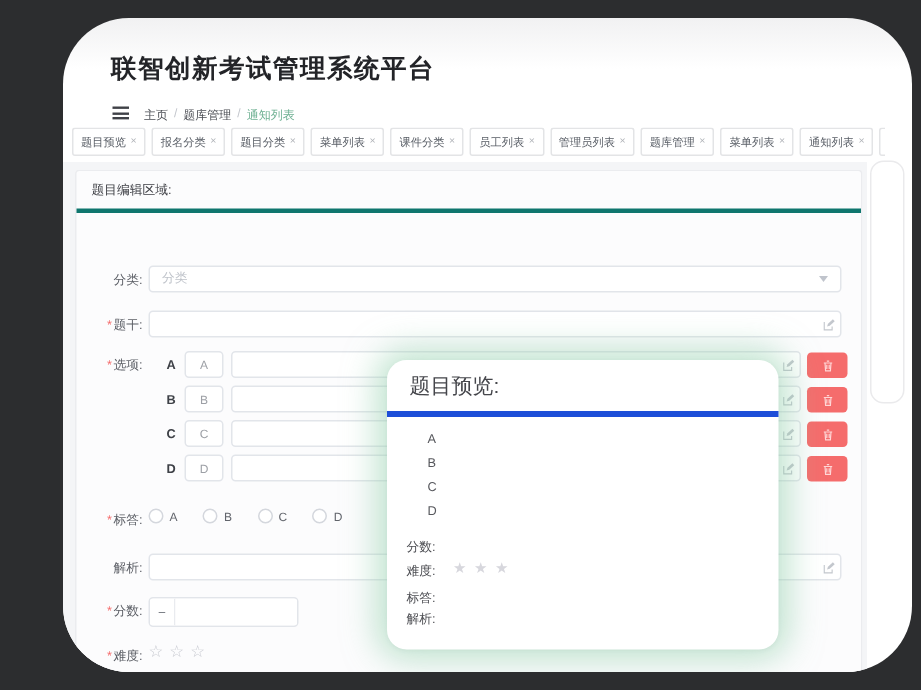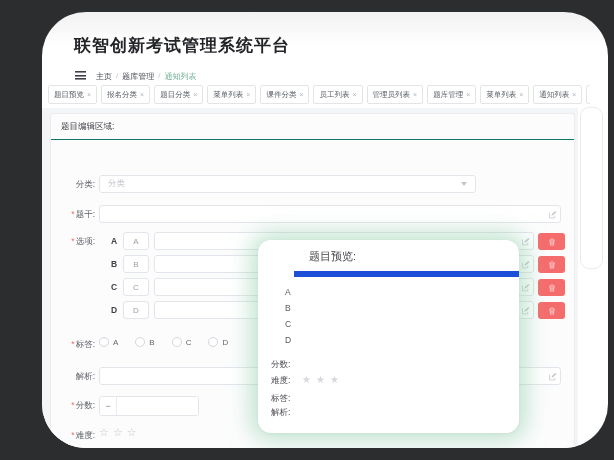--- a/index.html
+++ b/index.html
@@ -24,21 +24,21 @@
        background:#fff;border:1px solid #e3e4e6;border-radius:2px;font-size:7.5px;color:#595e66;white-space:nowrap;}
   .tab-close{font-size:7px;color:#b2b5ba;line-height:1;}
   
   .page{position:absolute;left:0;top:96px;width:536px;bottom:0;background:#f4f5f7;}
   .scroll-strip{position:absolute;left:538px;top:95px;width:21px;height:160px;background:#fff;
                 border:1px solid #eaeaec;border-radius:9px;}
   
   .panel{position:absolute;left:8px;top:101px;width:523px;height:335px;background:#fcfcfd;
          border:1px solid #ebecef;border-bottom:none;border-radius:3px 3px 0 0;}
   .panel-header{height:25px;line-height:25px;padding-left:10px;font-size:8.5px;color:#3f4046;
-                border-bottom:1px solid #0f766e;}
+                border-bottom:3px solid #0f766e;}
   .panel-body{position:relative;width:100%;height:calc(100% - 26px);}
   .flabel{position:absolute;left:0;width:44px;text-align:right;font-size:8.5px;color:#5b5e65;}
   .req{color:#f56c6c;margin-right:1px;}
   .tinput{position:absolute;box-sizing:border-box;height:18px;background:#fff;border:1px solid #e2e5ea;
           border-radius:3px;font-size:8px;color:#555;padding:0 16px 0 6px;outline:none;}
   .tinput::placeholder{color:#bfc3ca;}
   .fake-select{position:absolute;box-sizing:border-box;height:18px;background:#fff;border:1px solid #e2e5ea;
           border-radius:3px;display:flex;align-items:center;padding:0 8px;}
   .select-placeholder{font-size:8.5px;color:#bfc3ca;flex:1;}
   .caret-down{width:0;height:0;border-left:3px solid transparent;border-right:3px solid transparent;
@@ -57,21 +57,21 @@
            border:1px solid #e2e5ea;border-radius:3px;overflow:hidden;}
   .step-btn{width:17px;display:flex;align-items:center;justify-content:center;font-size:9px;color:#787c83;
             background:#fff;border:none;cursor:pointer;}
   .step-minus{border-right:1px solid #e9ebef;}
   .step-input{flex:1;border:none;outline:none;font-size:8px;text-align:center;color:#555;}
   .stars-empty{position:absolute;font-size:11px;color:#c8cad1;letter-spacing:4px;}
   
   .preview{position:absolute;left:216px;top:228px;width:261px;height:193px;background:#fff;
            border-radius:13px;z-index:20;
            box-shadow:0 0 22px 7px rgba(142,206,170,.55),0 1px 3px rgba(0,0,0,.05);}
-  .preview-title{padding:9px 0 7px 15px;font-size:11px;color:#45464b;border-bottom:6px solid #1d4ed8;margin-left:36px;}
+  .preview-title{padding:9px 0 7px 15px;font-size:14px;color:#45464b;border-bottom:4px solid #1d4ed8;}
   .pv-opt{position:absolute;left:27px;font-size:8.5px;color:#57585d;}
   .pv-label{position:absolute;left:13px;font-size:8.5px;color:#4c4d52;}
   .stars-filled{position:absolute;left:44px;font-size:10px;color:#d7d7dd;letter-spacing:5px;}
 </style>
 </head>
 <body>
 
 <div class="stage">
   <div class="card">
 
@@ -132,21 +132,21 @@
     </div>
 
     <div class="page"></div>
     <div class="scroll-strip"></div>
 
     <div class="panel">
       <div class="panel-header">题目编辑区域:</div>
       <div class="panel-body">
 
         <div class="flabel" style="top:39px;"><span>分类:</span></div>
-        <div class="fake-select" style="left:48px;top:35px;width:377px;">
+        <div class="fake-select" style="left:48px;top:35px;width:462px;">
           <span class="select-placeholder">分类</span>
           <span class="caret-down"></span>
         </div>
 
         <div class="flabel" style="top:69px;"><span class="req">*</span><span>题干:</span></div>
         <input class="tinput" style="left: 48px; top: 65px; width: 462px;" value="">
         <svg class="edit-ic" style="left:497px;top:70px;" viewBox="0 0 12 12">
             <path d="M2 3.5v7h7v-3" fill="none" stroke="#c3c7cd" stroke-width="1"></path>
             <path d="M4.5 7.5l.8-2.3 4.4-4 1.6 1.6-4.4 4z" fill="#c3c7cd"></path>
           </svg>

